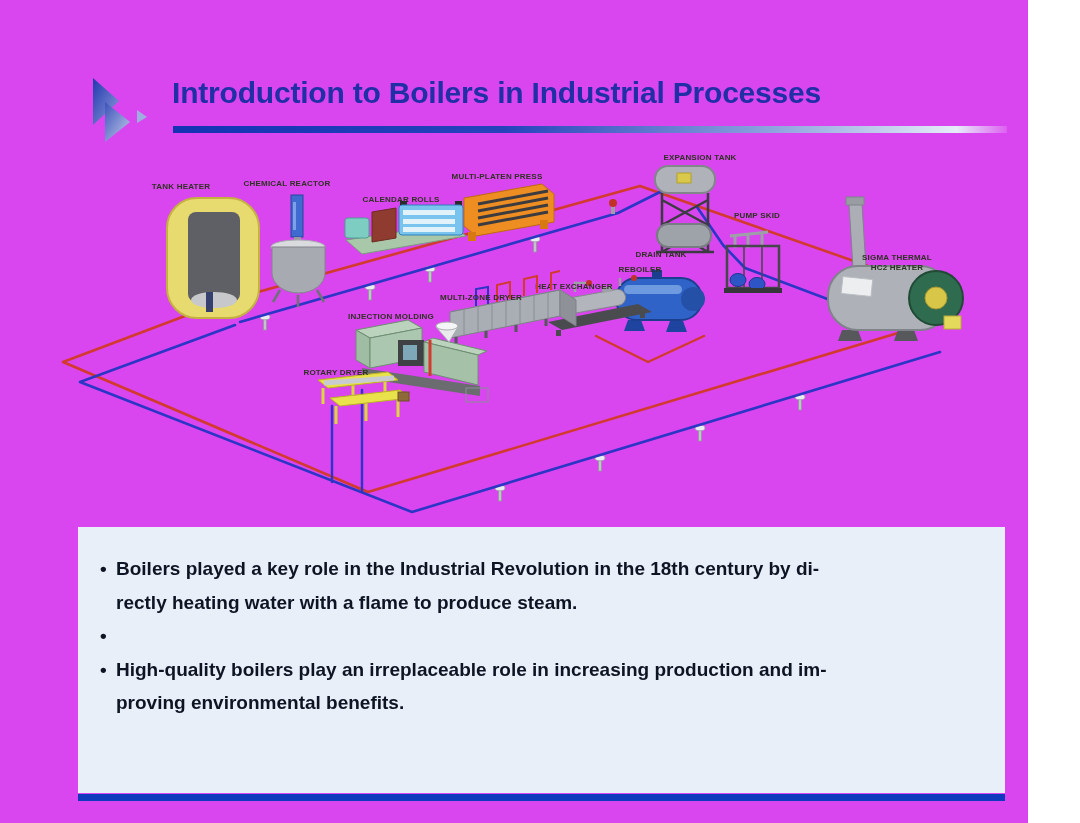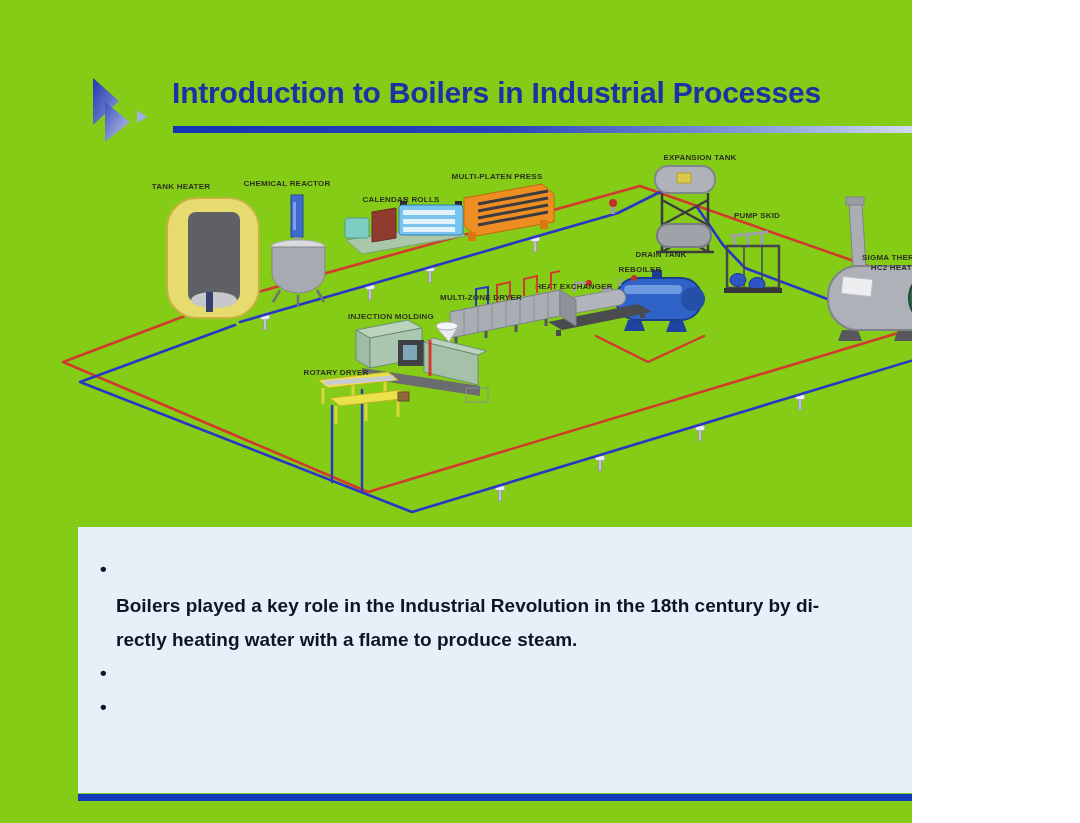--- a/index.html
+++ b/index.html
@@ -1,30 +1,30 @@
 <!DOCTYPE html>
 <html><head>
 <meta charset="utf-8">
 <style>
   html,body{margin:0;padding:0;background:#ffffff;}
-  .slide{position:relative;width:912px;height:823px;background:#84cc16;overflow:hidden;
+  .slide{position:relative;width:1028px;height:823px;background:#d946ef;overflow:hidden;
          font-family:"Liberation Sans",sans-serif;}
   .title-text{position:absolute;left:172px;top:76px;font-size:30px;font-weight:bold;
               color:#202FA6;letter-spacing:-0.2px;white-space:nowrap;}
   .title-underline{position:absolute;left:173px;top:126px;width:834px;height:7px;
               background:linear-gradient(to right,#1433B4 0%,#2743BC 40%,#8FA3DE 72%,#E6ECF8 94%,rgba(246,248,252,0.15) 100%);}
   .arrows{position:absolute;left:85px;top:70px;}
   .diagram{position:absolute;left:0;top:140px;}
   .eqlabel{font-family:"Liberation Sans",sans-serif;font-size:8px;font-weight:bold;
            fill:#2F3222;text-anchor:middle;letter-spacing:0.2px;}
   .info-box{position:absolute;left:78px;top:527px;width:927px;height:266px;background:#E9EFF9;
             box-sizing:border-box;padding:25px 30px 0 22px;}
   .bullet{display:flex;font-size:19px;font-weight:bold;line-height:33.5px;color:#0D1423;}
   .bullet .marker{width:16px;flex:none;}
-  .bullet .btext{white-space:pre-line;margin-top:37px;}
+  .bullet .btext{white-space:pre-line;}
   .bottom-bar{position:absolute;left:78px;top:794px;width:927px;height:7px;background:#1139BE;}
 </style>
 </head>
 <body>
 
 <div class="slide">
 
   <svg class="arrows" width="95" height="80" viewBox="0 0 95 80">
     <defs>
       <linearGradient id="gA" x1="0" y1="0" x2="1" y2="1">
@@ -219,17 +219,19 @@
     <div class="bullet">
       <span class="marker">•</span>
       <span class="btext">Boilers played a key role in the Industrial Revolution in the 18th century by di-
 rectly heating water with a flame to produce steam.</span>
     </div>
     <div class="bullet">
       <span class="marker">•</span>
     </div>
     <div class="bullet">
       <span class="marker">•</span>
+      <span class="btext">High-quality boilers play an irreplaceable role in increasing production and im-
+proving environmental benefits.</span>
     </div>
   </div>
 
   <div class="bottom-bar"></div>
 </div>
 
 </body></html>

